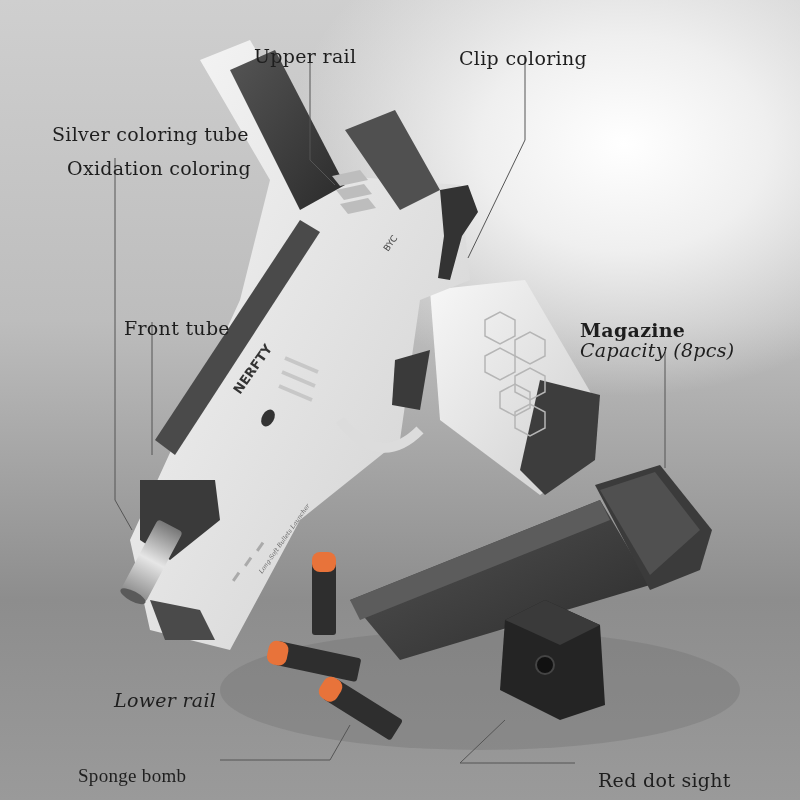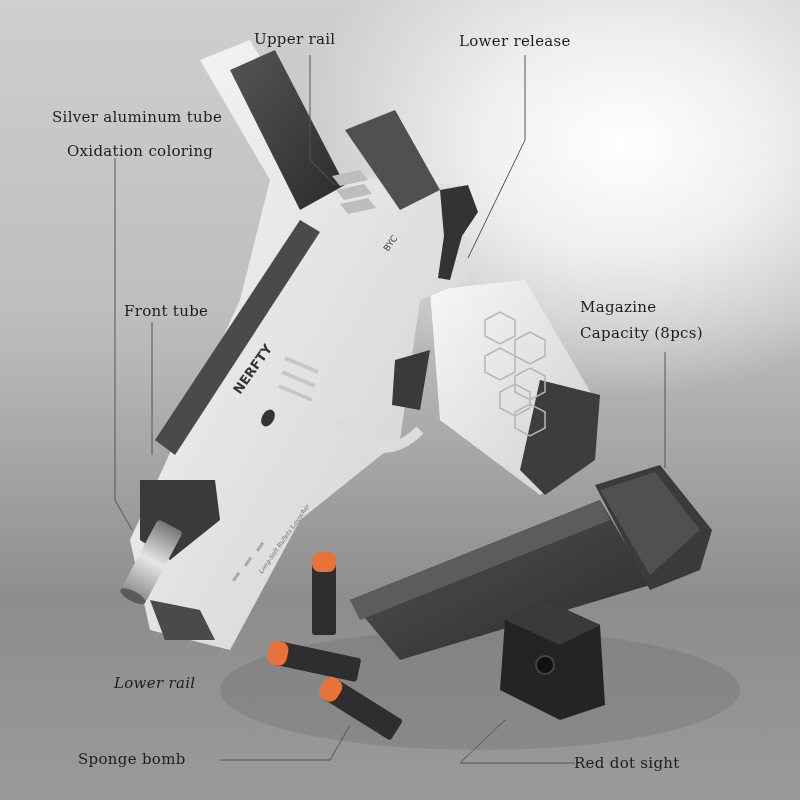--- a/index.html
+++ b/index.html
@@ -1,21 +1,21 @@
 <!DOCTYPE html>
 <html><head>
 <meta charset="utf-8">
 <style>
   html, body { margin:0; padding:0; }
   body { width:800px; height:800px; overflow:hidden; position:relative;
     font-family:"DejaVu Serif","Liberation Serif",serif; }
   .stage { position:absolute; inset:0; width:800px; height:800px;
     background: radial-gradient(ellipse 60% 45% at 78% 18%, #ffffff 0%, #efefef 30%, rgba(220,220,220,0) 70%),
                 linear-gradient(180deg, #cfcfcf 0%, #bdbdbd 40%, #8d8d8d 75%, #9a9a9a 100%); }
-  .label { position:absolute; color:#1e1e1e; font-size:15px; line-height:26px; letter-spacing:0.3px; white-space:nowrap; }
+  .label { position:absolute; color:#1e1e1e; font-size:19px; line-height:26px; letter-spacing:0.3px; white-space:nowrap;margin-top:17px; }
   .label.center { text-align:center; }
   svg.art { position:absolute; left:0; top:0; }
 </style>
 </head>
 <body>
 
 <div class="stage"></div>
 
 <svg class="art" width="800" height="800" viewBox="0 0 800 800">
   <defs>
@@ -127,21 +127,21 @@
     <polyline points="525,55 525,140 468,258"></polyline>
     <polyline points="115,158 115,500 132,530"></polyline>
     <polyline points="152,322 152,455"></polyline>
     <polyline points="665,352 665,468"></polyline>
     <polyline points="220,760 330,760 350,725"></polyline>
     <polyline points="575,763 460,763 505,720"></polyline>
   </g>
 </svg>
 
 <div class="label center" style="left:254px;top:26px;">Upper rail</div>
-<div class="label center" style="left:459px;top:28px;">Lower release</div>
-<div class="label center" style="left:52px;top:104px;">Silver aluminum tube</div>
+<div class="label center" style="left:459px;top:28px;">Clip coloring</div>
+<div class="label center" style="left:52px;top:104px;">Silver coloring tube</div>
 <div class="label center" style="left:67px;top:138px;">Oxidation coloring</div>
 <div class="label" style="left:124px;top:298px;">Front tube</div>
-<div class="label" style="left:580px;top:294px;">Magazine</div>
-<div class="label" style="left:580px;top:320px;">Capacity (8pcs)</div>
+<div class="label" style="left:580px;top:300px;font-weight:bold;">Magazine</div>
+<div class="label" style="left:580px;top:320px;font-style:italic;">Capacity (8pcs)</div>
 <div class="label" style="left:114px;top:670px;font-style:italic;">Lower rail</div>
-<div class="label" style="left:78px;top:746px;">Sponge bomb</div>
-<div class="label" style="left:574px;top:750px;">Red dot sight</div>
+<div class="label" style="left:78px;top:746px;font-family:Liberation Serif, serif;">Sponge bomb</div>
+<div class="label" style="left:598px;top:750px;">Red dot sight</div>
 
 </body></html>

